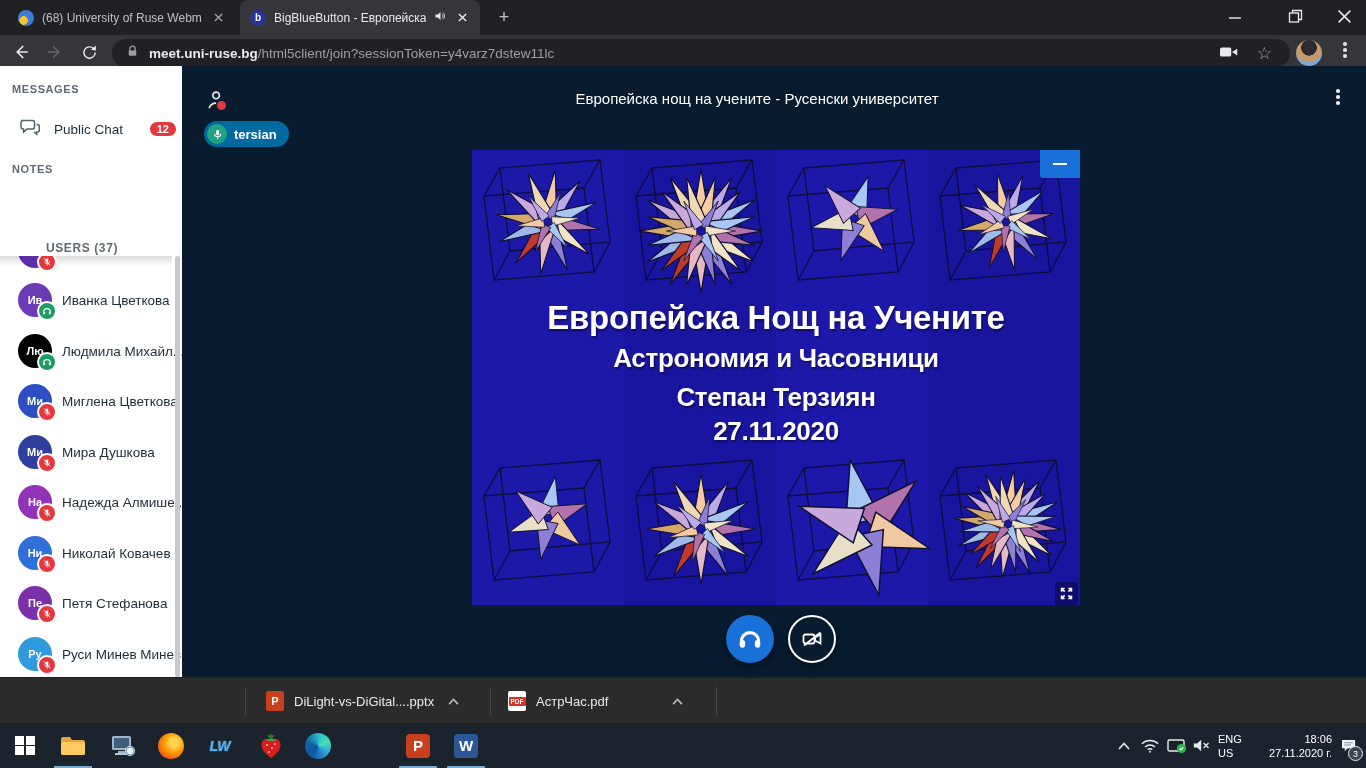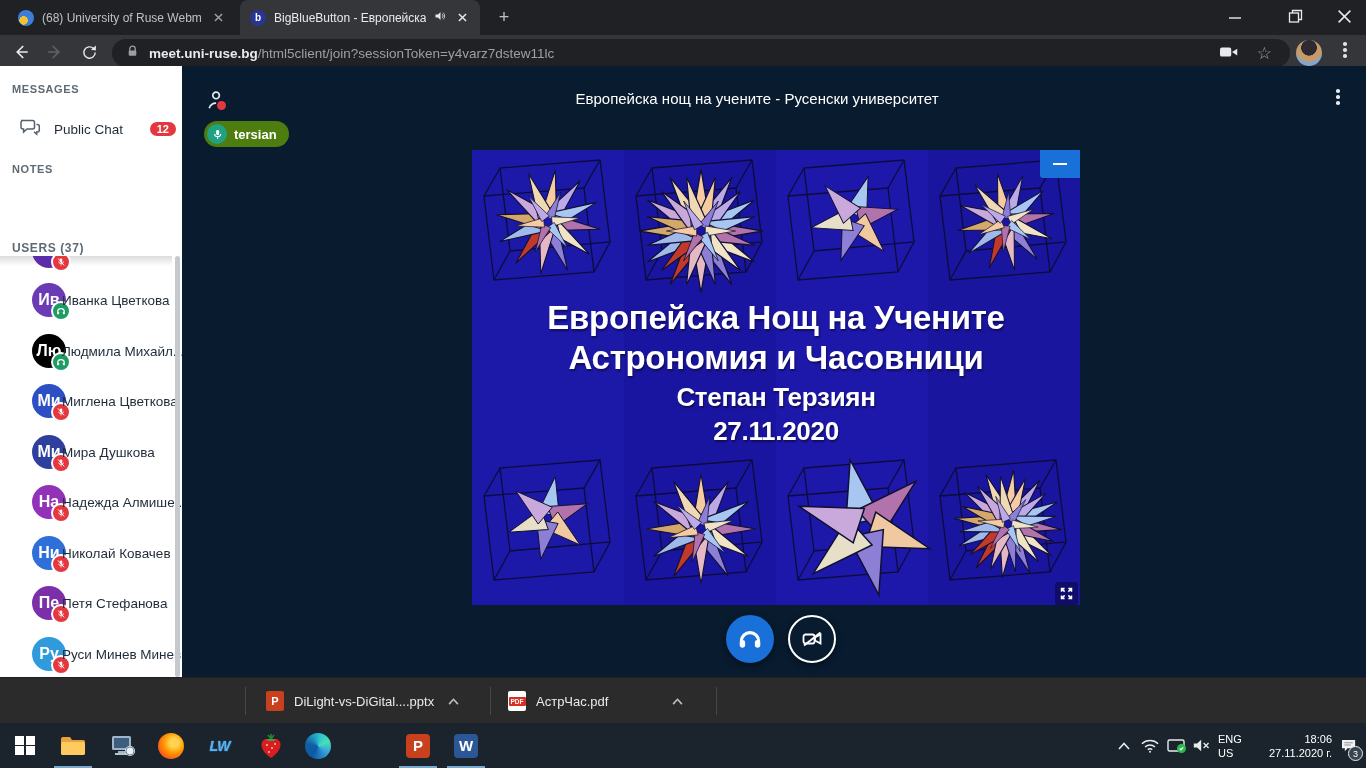--- a/index.html
+++ b/index.html
@@ -20,22 +20,22 @@
   .navic{position:absolute;top:39px;width:26px;height:26px;display:flex;align-items:center;justify-content:center;}
   
   #bbbmain{position:absolute;left:0;top:66px;width:1366px;height:611px;background:#081B2F;}
   #sidebar{position:absolute;left:0;top:66px;width:182px;height:611px;background:#FFFFFF;}
   .sblabel{position:absolute;left:12px;font-size:11px;font-weight:bold;color:#5E6A74;letter-spacing:.6px;}
   .sbitem{position:absolute;left:0;width:182px;height:36px;display:flex;align-items:center;cursor:pointer;}
   .sbitem .lbl{font-size:13.5px;color:#1F2B38;margin-left:12px;}
   .badge-red{position:absolute;right:6px;background:#E4373E;color:#fff;font-size:11px;font-weight:bold;
              border-radius:9px;padding:1px 7px;}
   .urow{position:absolute;left:0;width:176px;height:44px;}
-  .uav{position:absolute;left:32px;width:34px;height:34px;border-radius:50%;display:flex;
-       align-items:center;justify-content:center;color:#fff;font-size:16px;font-weight:bold;}
+  .uav{position:absolute;left:18px;width:34px;height:34px;border-radius:50%;display:flex;
+       align-items:center;justify-content:center;color:#fff;font-size:11px;font-weight:bold;}
   .ubadge{position:absolute;right:-5px;bottom:-4px;width:16px;height:16px;border-radius:50%;
           border:2px solid #fff;background:#1C9E63;display:flex;align-items:center;justify-content:center;}
   .ubadge[data-status="muted"]{background:#E4373E;}
   .ubadge svg{width:10px;height:10px;}
   .ubadge .mi{display:none;}
   .ubadge[data-status="muted"] .mi{display:block;}
   .uname{position:absolute;left:62px;top:0;height:34px;display:flex;align-items:center;
          font-size:13.5px;color:#1F2B38;white-space:nowrap;}
   
   #slide{position:absolute;left:472px;top:150px;width:608px;height:455px;overflow:hidden;
@@ -221,42 +221,42 @@
       </svg>
     <span style="position:absolute;left:11px;top:13px;width:9px;height:9px;border-radius:50%;background:#E4373E;"></span>
   </div>
   <div class="abs" style="left:182px;top:90px;width:1150px;text-align:center;color:#FFFFFF;font-size:15px;">Европейска нощ на учените - Русенски университет</div>
   <div class="abs" style="left:1332px;top:89px;display:flex;flex-direction:column;gap:2.5px;align-items:center;width:12px;">
     <i style="width:3.5px;height:3.5px;border-radius:50%;background:#E8EAED;"></i>
     <i style="width:3.5px;height:3.5px;border-radius:50%;background:#E8EAED;"></i>
     <i style="width:3.5px;height:3.5px;border-radius:50%;background:#E8EAED;"></i>
   </div>
 
-  <div class="abs" style="left:204px;top:121px;height:26px;background:#4d7c0f;border-radius:13px;display:flex;align-items:center;padding:0 12px 0 3px;">
+  <div class="abs" style="left:204px;top:121px;height:26px;background:#0369a1;border-radius:13px;display:flex;align-items:center;padding:0 12px 0 3px;">
     <span style="width:20px;height:20px;border-radius:50%;background:#21A184;display:flex;align-items:center;justify-content:center;margin-right:7px;">
       <svg width="13" height="13" viewBox="0 0 24 24">
           <use href="#micplain"></use>
         </svg>
       </span>
     <span style="color:#fff;font-size:13px;font-weight:bold;">tersian</span>
   </div>
 
   <div id="sidebar"></div>
   <div class="sblabel" style="top:83px;">MESSAGES</div>
   <div class="sbitem" style="top:111px;">
     <span style="margin-left:18px;">
       <svg width="24" height="24" viewBox="0 0 24 24" fill="none" stroke="#55606B" stroke-width="1.5">
           <path d="M3 5.5h11.5a2 2 0 0 1 2 2v4.5a2 2 0 0 1-2 2H9l-3.4 3v-3H5a2 2 0 0 1-2-2V7.5a2 2 0 0 1 2-2z"></path>
           <path d="M18.5 9.5h.8a2 2 0 0 1 2 2v3.4a2 2 0 0 1-2 2h-.6v2.3l-2.6-2.3"></path>
         </svg></span>
     <span class="lbl">Public Chat</span>
     <span class="badge-red">12</span>
   </div>
   <div class="sblabel" style="top:163px;">NOTES</div>
-  <div class="sblabel" style="top:241px;font-size:12px;">USERS (37)</div>
+  <div class="sblabel" style="top:241px;font-size:12px;margin-left:34px;">USERS (37)</div>
 
   <div class="abs" style="left:0;top:256px;width:182px;height:421px;overflow:hidden;">
     <div style="position:absolute;left:0;top:0;width:172px;height:10px;background:linear-gradient(rgba(0,0,0,.14),transparent);"></div>
 
     <div class="urow" style="top:-22px;">
       <span class="uav" style="background:#5B2DA8;">
         <span class="ubadge" data-status="muted">
           <svg class="mi" viewBox="0 0 24 24">
               <use href="#micslash"></use>
             </svg>
@@ -399,21 +399,21 @@
         <use href="#burst12"></use>
       </svg>
     <svg class="star" style="left:310px;top:295px;width:165px;height:165px;" viewBox="-55 -55 110 110">
         <use href="#star6" transform="rotate(-12)"></use>
       </svg>
     <svg class="star" style="left:474px;top:312px;width:124px;height:124px;" viewBox="-55 -55 110 110">
         <use href="#dense" transform="rotate(6)"></use>
       </svg>
 
     <div class="sltxt" style="top:148px;font-size:33px;line-height:40px;">Европейска Нощ на Учените</div>
-    <div class="sltxt" style="top:188px;font-size:33px;line-height:40px;">Астрономия и Часовници</div>
+    <div class="sltxt" style="top:188px;font-size:26px;line-height:40px;">Астрономия и Часовници</div>
     <div class="sltxt" style="top:230px;font-size:26px;line-height:34px;">Степан Терзиян</div>
     <div class="sltxt" style="top:264px;font-size:26px;line-height:34px;">27.11.2020</div>
 
     <div class="abs" style="left:568px;top:0;width:40px;height:28px;background:#1870D8;border-radius:0 0 0 3px;display:flex;align-items:center;justify-content:center;cursor:pointer;">
       <span style="width:14px;height:2px;background:#fff;"></span>
     </div>
     <div class="abs" style="left:583px;top:432px;width:23px;height:23px;background:rgba(8,8,70,.6);border-radius:3px;display:flex;align-items:center;justify-content:center;cursor:pointer;">
       <svg width="15" height="15" viewBox="0 0 24 24" fill="none" stroke="#fff" stroke-width="2.4">
           <path d="M4 9V4h5 M15 4h5v5 M20 15v5h-5 M9 20H4v-5 M5 5l4 4 M19 5l-4 4 M19 19l-4-4 M5 19l4-4"></path>
         </svg>

